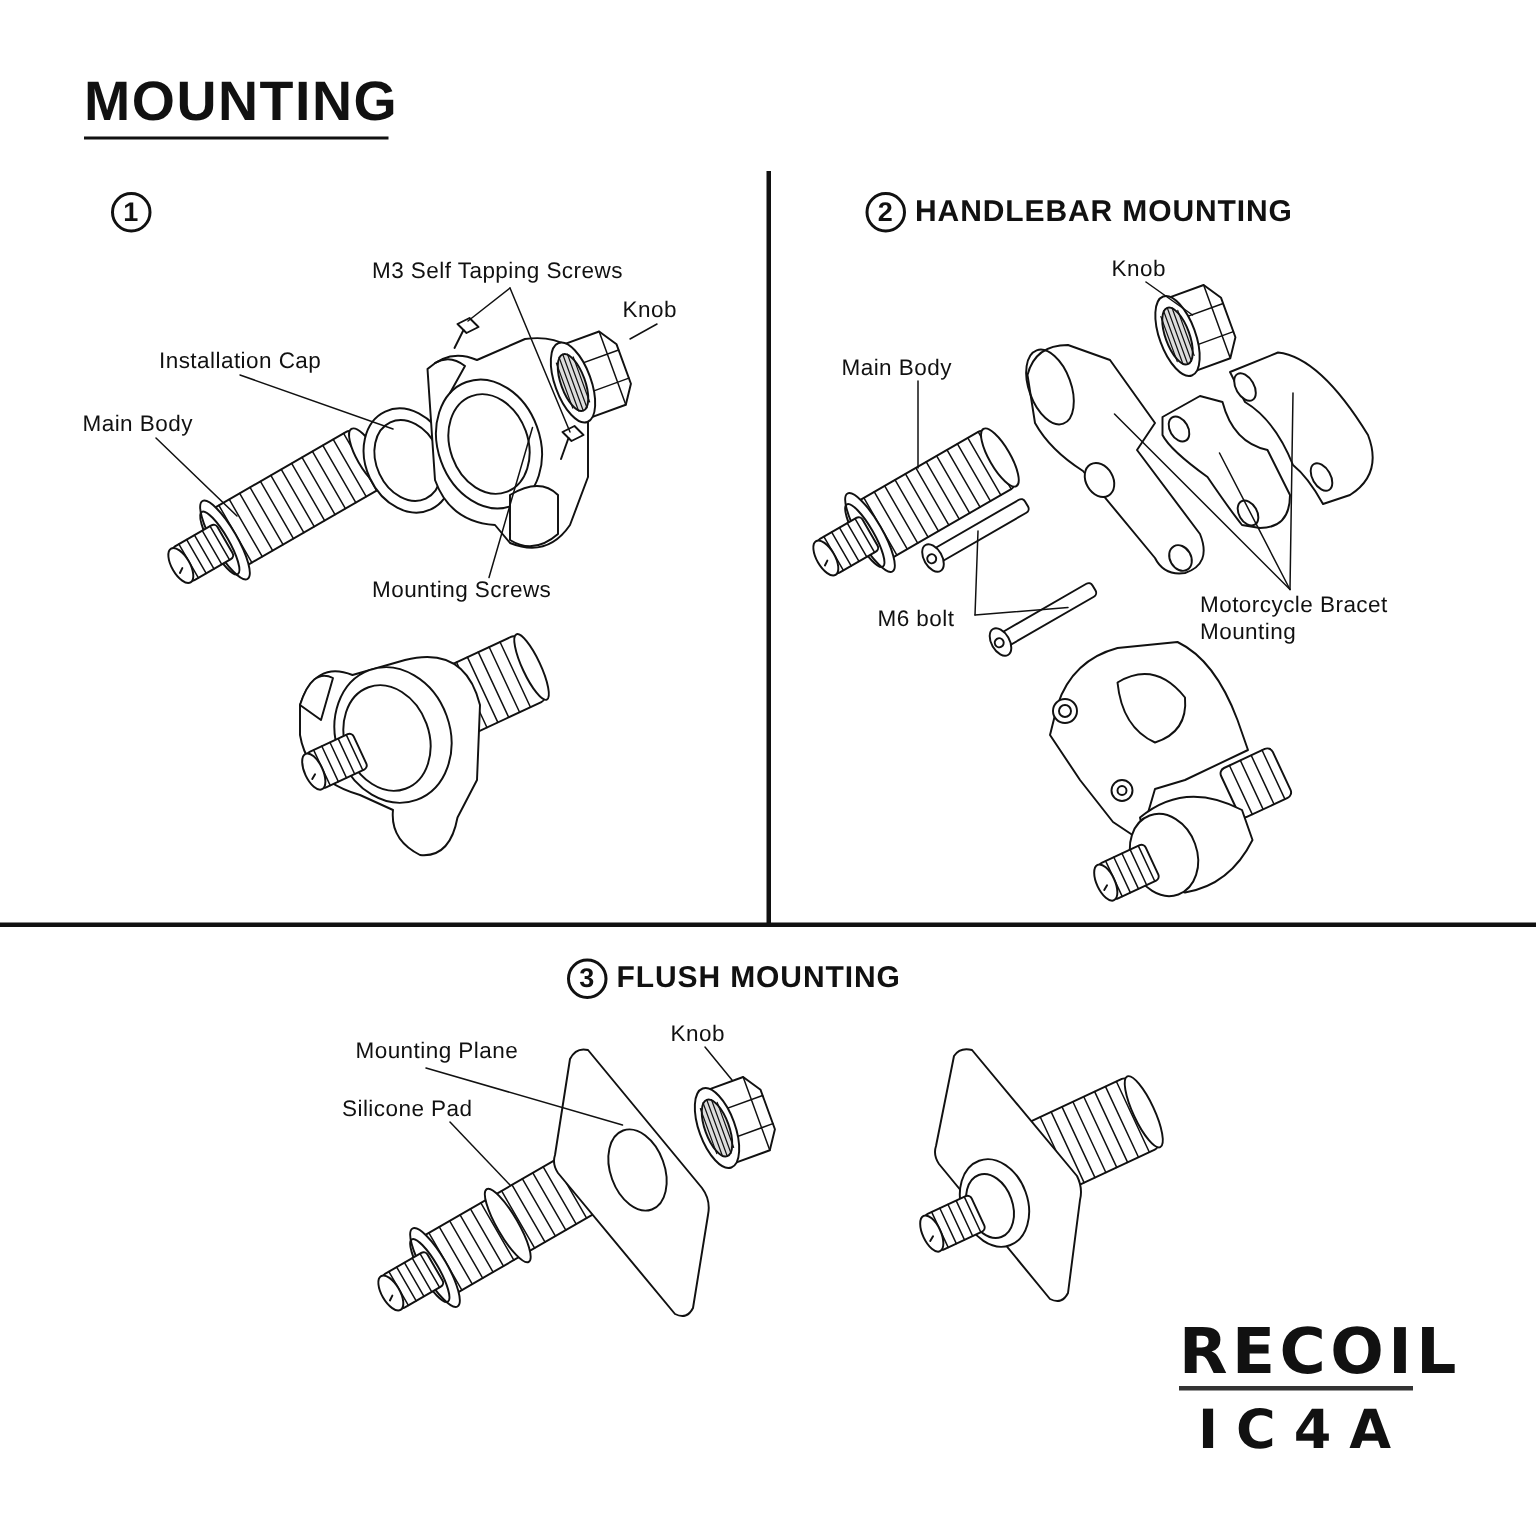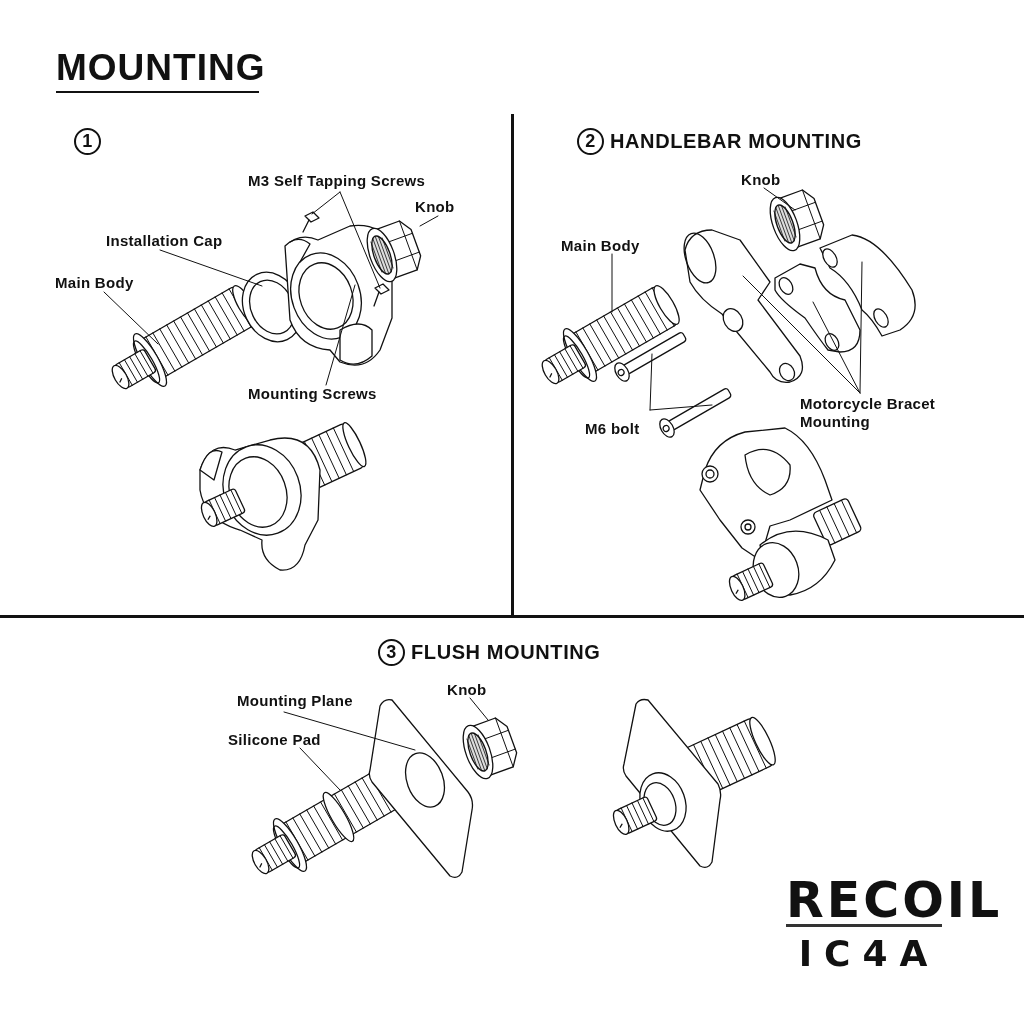--- a/index.html
+++ b/index.html
@@ -5,25 +5,25 @@
   html, body { margin: 0; padding: 0; background: #ffffff; }
   body { width: 1024px; height: 1024px; position: relative; overflow: hidden;
          font-family: "Liberation Sans", "DejaVu Sans", sans-serif; color: #111; }
   .abs { position: absolute; }
   .main-title { left: 56px; top: 48px; font-size: 37px; font-weight: 700; letter-spacing: 1px; line-height: 40px; }
   .title-rule { left: 56px; top: 91px; width: 203px; height: 2px; background: #111; }
   .vdiv { left: 511px; top: 114px; width: 3px; height: 502px; background: #111; }
   .hdiv { left: 0; top: 615px; width: 1024px; height: 3px; background: #111; }
   .section-title { display: flex; align-items: center; font-size: 20px; font-weight: 700; letter-spacing: 0.6px; white-space: nowrap; }
   .num-circle { width: 27px; height: 27px; border: 2px solid #111; border-radius: 50%; display: flex; align-items: center; justify-content: center; font-size: 18px; font-weight: 700; margin-right: 6px; box-sizing: border-box; }
-  .label { font-size: 15px; font-weight: 700; white-space: nowrap; line-height: 18px; letter-spacing: 0.3px; }
+  .label { font-size: 15px; font-weight: 400; white-space: nowrap; line-height: 18px; letter-spacing: 0.3px; }
   svg.art { position: absolute; left: 0; top: 0; }
   svg.art * { vector-effect: non-scaling-stroke; }
   .brand { left: 786px; top: 880px; width: 156px; text-align: center; }
-  .brand-name { font-size: 49px; font-weight: 700; letter-spacing: 3px; line-height: 42px; font-family: "DejaVu Sans", sans-serif; }
+  .brand-name { font-size: 42px; font-weight: 700; letter-spacing: 3px; line-height: 42px; font-family: "DejaVu Sans", sans-serif; }
   .brand-rule { height: 3px; background: #333; margin: 2px 0 4px 0; }
   .brand-model { font-size: 36px; font-weight: 700; letter-spacing: 12px; line-height: 46px; font-family: "DejaVu Sans", sans-serif; padding-left: 10px; }
 </style>
 </head>
 <body>
 
 <div class="abs main-title">MOUNTING</div>
 <div class="abs title-rule"></div>
 
 <div class="abs vdiv"></div>
@@ -42,21 +42,21 @@
 </div>
 
 <div class="abs label" style="left:248px; top:172px;">M3 Self Tapping Screws</div>
 <div class="abs label" style="left:415px; top:198px;">Knob</div>
 <div class="abs label" style="left:106px; top:232px;">Installation Cap</div>
 <div class="abs label" style="left:55px; top:274px;">Main Body</div>
 <div class="abs label" style="left:248px; top:385px;">Mounting Screws</div>
 
 <div class="abs label" style="left:741px; top:171px;">Knob</div>
 <div class="abs label" style="left:561px; top:237px;">Main Body</div>
-<div class="abs label" style="left:585px; top:404px;margin-top:16px;">M6 bolt</div>
+<div class="abs label" style="left:585px; top:404px;">M6 bolt</div>
 <div class="abs label" style="left:800px; top:395px;">Motorcycle Bracet</div>
 <div class="abs label" style="left:800px; top:413px;">Mounting</div>
 
 <div class="abs label" style="left:237px; top:692px;">Mounting Plane</div>
 <div class="abs label" style="left:447px; top:681px;">Knob</div>
 <div class="abs label" style="left:228px; top:731px;">Silicone Pad</div>
 
 <svg class="art" width="1024" height="1024" viewBox="0 0 1024 1024" fill="#fff" stroke="#111" stroke-width="1.3" stroke-linejoin="round" stroke-linecap="round">
   <defs>
 

